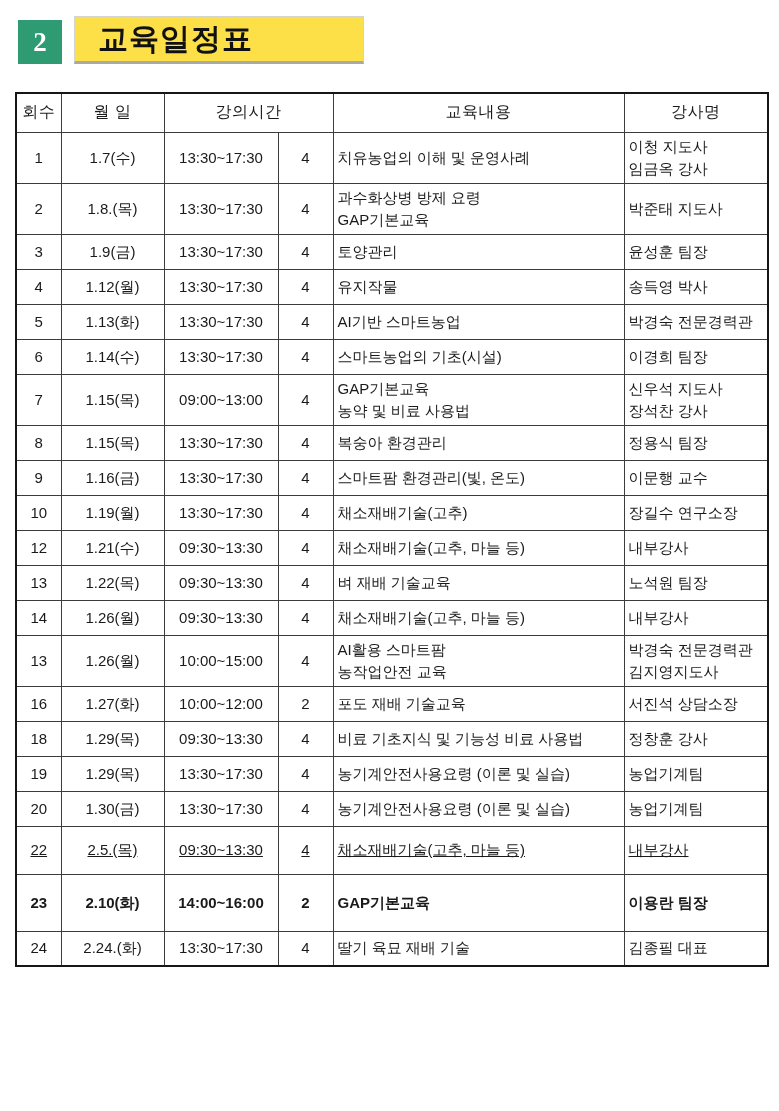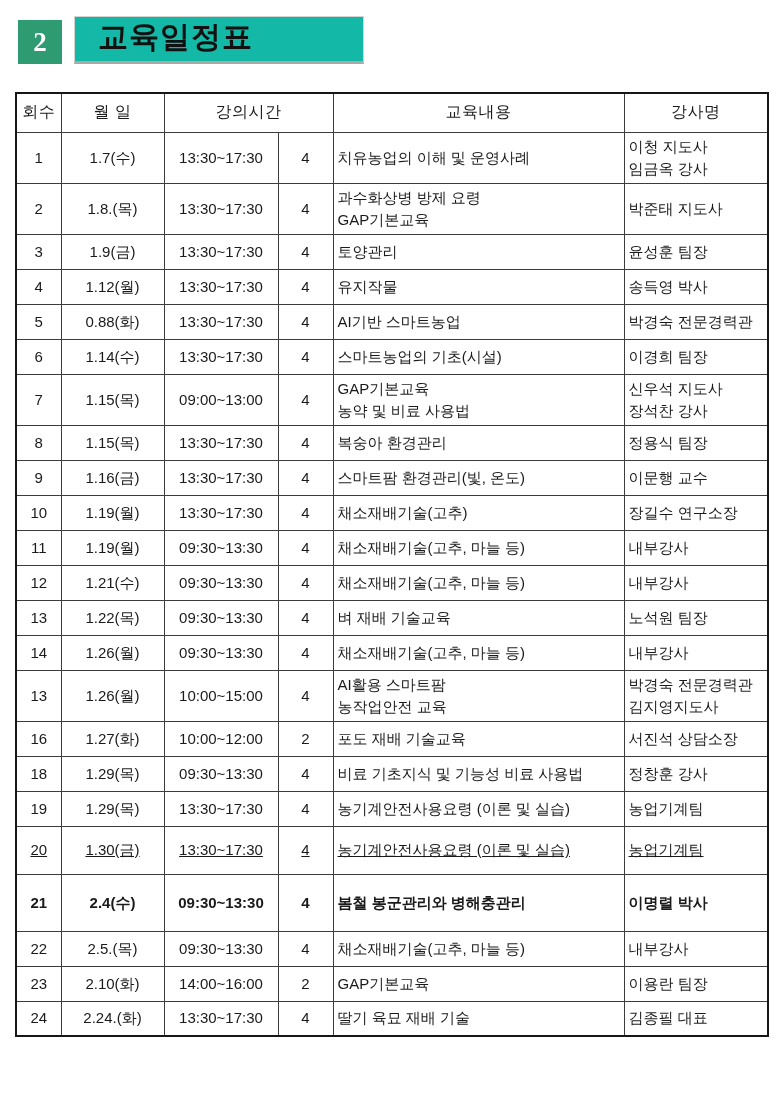--- a/index.html
+++ b/index.html
@@ -103,21 +103,21 @@
 </style>
 </head>
 <body>
 
 <div class="page">
 
   <div class="badge" style="background: rgb(46, 155, 114);">
     <span style="color: rgb(255, 255, 255);">2</span>
   </div>
 
-  <div class="title-box" style="background: #14b8a6; font-family: Liberation Mono, monospace;">
+  <div class="title-box" style="background: #fde047;">
     <span class="title">교육일정표</span>
   </div>
 
   <table class="schedule">
     <colgroup>
       <col style="width:45px">
       <col style="width:103px">
       <col style="width:114px">
       <col style="width:55px">
       <col style="width:291px">
@@ -213,21 +213,21 @@
           </td>
           <td class="l">
             <div class="line">송득영 박사</div>
           </td>
         </tr>
         <tr>
           <td class="c">
             <div class="line">5</div>
           </td>
           <td class="c">
-            <div class="line">0.88(화)</div>
+            <div class="line">1.13(화)</div>
           </td>
           <td class="c">
             <div class="line">13:30~17:30</div>
           </td>
           <td class="c">
             <div class="line">4</div>
           </td>
           <td class="l">
             <div class="line">AI기반 스마트농업</div>
           </td>
@@ -332,40 +332,20 @@
           </td>
           <td class="l">
             <div class="line">채소재배기술(고추)</div>
           </td>
           <td class="l">
             <div class="line">장길수 연구소장</div>
           </td>
         </tr>
         <tr>
           <td class="c">
-            <div class="line">11</div>
-          </td>
-          <td class="c">
-            <div class="line">1.19(월)</div>
-          </td>
-          <td class="c">
-            <div class="line">09:30~13:30</div>
-          </td>
-          <td class="c">
-            <div class="line">4</div>
-          </td>
-          <td class="l">
-            <div class="line">채소재배기술(고추, 마늘 등)</div>
-          </td>
-          <td class="l">
-            <div class="line">내부강사</div>
-          </td>
-        </tr>
-        <tr>
-          <td class="c">
             <div class="line">12</div>
           </td>
           <td class="c">
             <div class="line">1.21(수)</div>
           </td>
           <td class="c">
             <div class="line">09:30~13:30</div>
           </td>
           <td class="c">
             <div class="line">4</div>
@@ -514,40 +494,20 @@
           </td>
           <td class="l">
             <div class="line">농기계안전사용요령 (이론 및 실습)</div>
           </td>
           <td class="l">
             <div class="line">농업기계팀</div>
           </td>
         </tr>
         <tr>
           <td class="c">
-            <div class="line">21</div>
-          </td>
-          <td class="c">
-            <div class="line">2.4(수)</div>
-          </td>
-          <td class="c">
-            <div class="line">09:30~13:30</div>
-          </td>
-          <td class="c">
-            <div class="line">4</div>
-          </td>
-          <td class="l">
-            <div class="line">봄철 봉군관리와 병해충관리</div>
-          </td>
-          <td class="l">
-            <div class="line">이명렬 박사</div>
-          </td>
-        </tr>
-        <tr>
-          <td class="c">
             <div class="line">22</div>
           </td>
           <td class="c">
             <div class="line">2.5.(목)</div>
           </td>
           <td class="c">
             <div class="line">09:30~13:30</div>
           </td>
           <td class="c">
             <div class="line">4</div>

